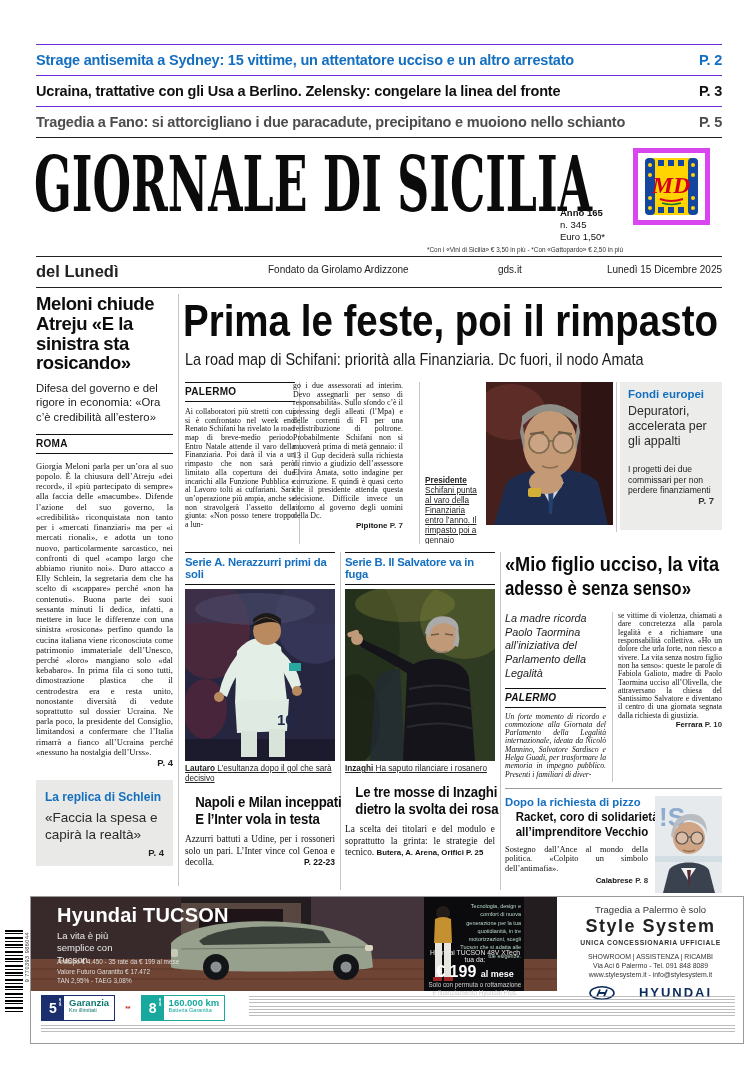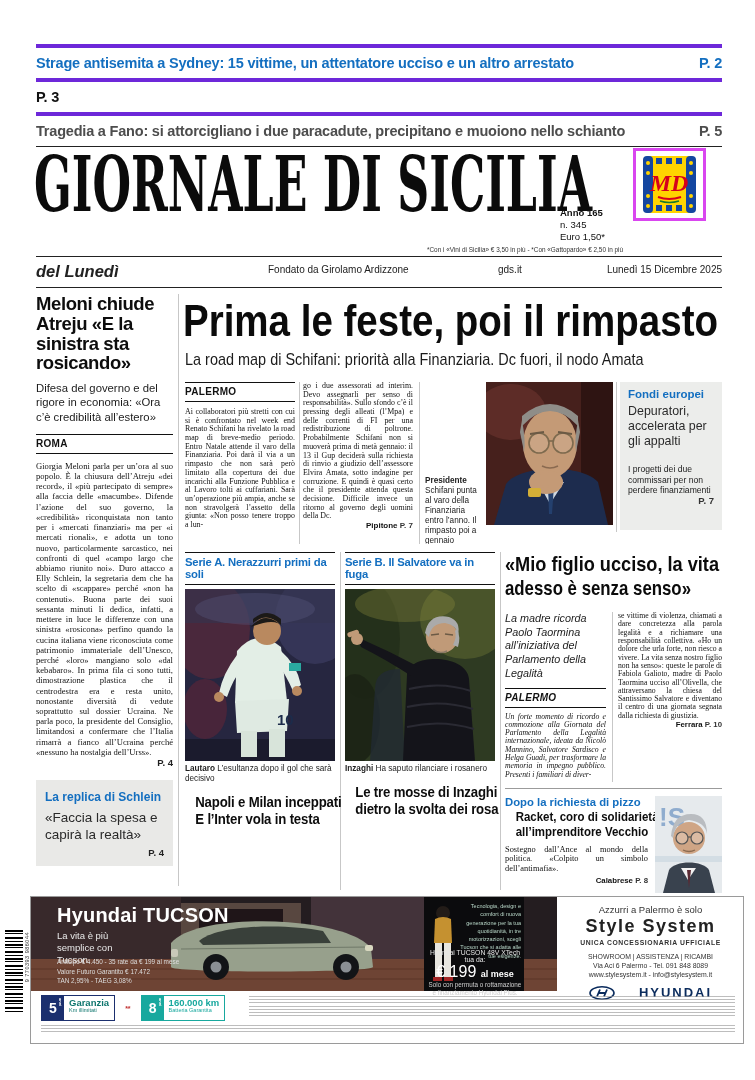--- a/index.html
+++ b/index.html
@@ -10,21 +10,21 @@
   .serif{font-family:"Liberation Serif",serif;}
   .jt{text-align:justify;}
   .b{font-weight:bold;}
   .blue{color:#146fc0;}
   .right{text-align:right;}
   .condensed{transform-origin:left top;}
 
   
   .strip{left:36px;top:44px;width:686px;border-bottom:1px solid #222;}
   .strip-row{display:flex;justify-content:space-between;align-items:center;
-             border-top:4px solid #6d28d9;height:30px;font-weight:bold;font-size:14.5px;letter-spacing:-0.2px;}
+             border-top:1px solid #6d28d9;height:30px;font-weight:bold;font-size:14.5px;letter-spacing:-0.2px;}
   .strip-page{font-weight:bold;font-size:14.5px;}
 
   
   .anno{font-size:9.5px;line-height:12px;color:#111;}
   .price-note{font-size:6.4px;color:#333;}
 
   
   .bar{left:36px;top:256px;width:686px;height:30px;border-top:1.5px solid #222;border-bottom:1px solid #222;}
   .bar span{position:absolute;top:7px;font-size:10px;color:#222;}
 
@@ -40,21 +40,21 @@
   .graybox .quote{margin-top:6px;font-size:13.5px;line-height:1.22;color:#2a2a2a;}
 
   .vrule{width:1px;background:#c7c7c7;}
   .hrule{height:1px;background:#9b9b9b;}
 
   
   .m-stand{left:185px;top:350px;width:537px;font-size:17px;color:#1b1b1b;white-space:nowrap;transform:scaleX(.85);}
   .story{left:185px;top:382px;width:537px;height:162px;overflow:hidden;}
   .story .col{position:absolute;top:0;width:110px;height:162px;overflow:hidden;}
   .story-body{font-size:7.9px;line-height:1.1;}
-  .caption{font-size:8.2px;line-height:1.22;color:#222;}
+  .caption{font-size:8.2px;line-height:1.22;color:#222;text-decoration:underline;}
   .cap-b{font-weight:bold;}
   .fondi{position:absolute;left:435px;top:-2px;width:102px;height:150px;background:#ecedeb;padding:8px 8px 6px;box-sizing:border-box;}
   .fondi-title{margin-top:3px;font-size:13.5px;line-height:1.12;color:#2b2b2b;white-space:normal;transform:scaleX(.92);width:109%;}
   .fondi-body{margin-top:16px;font-size:8.6px;line-height:1.2;color:#222;}
 
   
   .sports{left:185px;top:552px;width:537px;}
   .scol{position:absolute;top:0;}
   .skicker{border-top:1.5px solid #111;border-bottom:1px solid #111;padding:3px 0 4px;
            font-weight:bold;font-size:11.3px;color:#146fc0;letter-spacing:-0.2px;}
@@ -68,21 +68,21 @@
   .r-body{margin-top:5px;font-size:8.4px;line-height:1.18;}
 
   
   .adbox{left:30px;top:896px;width:714px;height:148px;border:1px solid #9a9a9a;background:#fff;box-sizing:border-box;}
   .ad-title{font-weight:bold;font-size:20px;color:#fff;letter-spacing:0.2px;}
   .ad-tag{font-size:9.5px;line-height:1.25;color:#e8e8e8;}
   .ad-fin{font-size:6.4px;line-height:1.5;color:#ddd;}
   .ad-panel-text{font-size:5.5px;line-height:1.5;color:#b9d8c9;text-align:right;}
   .offer{text-align:center;color:#fff;}
   .offer-intro{font-size:6.8px;color:#e6e6e6;}
-  .offer-price{font-size:16px;font-weight:normal;}
+  .offer-price{font-size:16px;font-weight:bold;}
   .offer-sfx{font-size:9px;font-weight:bold;}
   .offer-note{font-size:6.3px;color:#cfcfcf;line-height:1.3;}
   .dealer{position:absolute;left:527px;top:0;width:185px;height:94px;text-align:center;padding-top:7px;box-sizing:border-box;}
   .dealer-intro{font-size:9.5px;color:#333;}
   .dealer-name{font-size:18px;font-weight:bold;letter-spacing:1.5px;color:#222;margin-top:1px;}
   .dealer-sub{font-size:6.8px;font-weight:bold;letter-spacing:0.6px;color:#333;margin-top:2px;}
   .dealer-line{font-size:6.9px;color:#333;margin-top:2px;}
   .hy-logo{display:inline-flex;align-items:center;gap:4px;margin-top:7px;}
   .hy-word{font-size:13px;font-weight:bold;color:#0a2b5c;letter-spacing:2px;padding-left:20px;}
   .badge{display:inline-flex;align-items:stretch;border:1px solid #bbb;background:#fff;height:24px;}
@@ -101,33 +101,34 @@
 <body>
 
 <div id="page">
 
   <div class="abs strip">
     <div class="strip-row blue">
       <span>Strage antisemita a Sydney: 15 vittime, un attentatore ucciso e un altro arrestato</span>
       <span class="strip-page">P. 2</span>
     </div>
     <div class="strip-row" style="color:#111;">
+      <span>Ucraina, trattative con gli Usa a Berlino. Zelensky: congelare la linea del fronte</span>
       <span class="strip-page">P. 3</span>
     </div>
     <div class="strip-row" style="color:#4d4d4d;">
       <span>Tragedia a Fano: si attorcigliano i due paracadute, precipitano e muoiono nello schianto</span>
       <span class="strip-page">P. 5</span>
     </div>
   </div>
 
   <svg class="abs" style="left:34px;top:147px;" width="562" height="76">
     <text x="0" y="64" font-family="DejaVu Serif, serif" font-weight="bold" font-size="76" fill="#0b0b0b" textLength="558" lengthAdjust="spacingAndGlyphs">GIORNALE DI SICILIA</text>
   </svg>
 
-  <div class="abs" style="left:633px;top:148px;width:67px;height:67px;border:3px solid #d946ef;background:#fff;">
+  <div class="abs" style="left:633px;top:148px;width:67px;height:67px;border:5px solid #d946ef;background:#fff;">
     <svg width="67" height="67">
       <rect x="7" y="5" width="53" height="57" rx="6" fill="#ffd400"></rect>
       <rect x="7" y="5" width="10" height="57" rx="4" fill="#1446a0"></rect>
       <rect x="50" y="5" width="10" height="57" rx="4" fill="#1446a0"></rect>
       <g fill="#ffd400">
         <circle cx="12" cy="12" r="2"></circle>
           <circle cx="12" cy="22" r="2"></circle>
           <circle cx="12" cy="45" r="2"></circle>
           <circle cx="12" cy="55" r="2"></circle>
         <circle cx="55" cy="12" r="2"></circle>
@@ -150,21 +151,21 @@
   </div>
 
   <div class="abs anno" style="left:560px;top:207px;width:64px;">
     <div class="b">Anno 165</div>
     <div>n. 345</div>
     <div>Euro 1,50*</div>
   </div>
   <div class="abs price-note right" style="left:340px;top:246px;width:283px;">*Con i «Vini di Sicilia» € 3,50 in più - *Con «Gattopardo» € 2,50 in più</div>
 
   <div class="abs bar">
-    <span class="b blue" style="left:0;top:5px;font-size:16.5px;font-style:italic;">del Lunedì</span>
+    <span class="b blue" style="left:0;top:5px;font-size:16.5px;">del Lunedì</span>
     <span style="left:232px;">Fondato da Girolamo Ardizzone</span>
     <span style="left:462px;">gds.it</span>
     <span style="right:0;">Lunedì 15 Dicembre 2025</span>
   </div>
 
   <div class="abs leftcol">
     <div class="lc-title">Meloni chiude Atreju «E la sinistra sta rosicando»</div>
     <div class="lc-stand">Difesa del governo e del rigore in economia: «Ora c’è credibilità all’estero»</div>
     <div class="kicker">ROMA</div>
     <div class="lc-body serif jt">Giorgia Meloni parla per un’ora al suo popolo. È la chiusura dell’Atreju «dei record», il «più partecipato di sempre» alla faccia delle «macumbe». Difende l’azione del suo governo, la «credibilità» riconquistata non tanto per i «mercati finanziari» ma per «i mercati rionali», e adotta un tono nuovo, particolarmente sarcastico, nei confronti di quel «campo largo che abbiamo riunito noi». Duro attacco a Elly Schlein, la segretaria dem che ha scelto di «scappare» perché «non ha contenuti». Buona parte dei suoi sessanta minuti li dedica, infatti, a mettere in luce le differenze con una sinistra «rosicona» perfino quando la cucina italiana viene riconosciuta come patrimonio immateriale dell’Unesco, perché «loro» mangiano solo «dal kebabaro». In prima fila ci sono tutti, dimostrazione plastica che il centrodestra era e resta unito, nonostante diversità di vedute soprattutto sul dossier Ucraina. Ne parla poco, la presidente del Consiglio, limitandosi a confermare che l’Italia rimarrà a fianco all’Ucraina perché «nessuno ha nostalgia dell’Urss».</div>
@@ -182,21 +183,21 @@
     <text x="0" y="41" font-family="Liberation Sans, sans-serif" font-weight="bold" font-size="45" fill="#0b0b0b" textLength="535" lengthAdjust="spacingAndGlyphs">Prima le feste, poi il rimpasto</text>
   </svg>
   <div class="abs m-stand condensed">La road map di Schifani: priorità alla Finanziaria. Dc fuori, il nodo Amata</div>
 
   <div class="abs story">
     <div class="col" style="left:0;">
       <div class="kicker" style="margin-top:0;">PALERMO</div>
       <div class="story-body serif jt" style="margin-top:6px;">Ai collaboratori più stretti con cui si è confrontato nel week end Renato Schifani ha rivelato la road map di breve-medio periodo. Entro Natale attende il varo della Finanziaria. Poi darà il via a un rimpasto che non sarà però limitato alla copertura dei due incarichi alla Funzione Pubblica e al Lavoro tolti ai cuffariani. Sarà un’operazione più ampia, anche se non stravolgerà l’assetto della giunta: «Non posso tenere troppo a lun-</div>
     </div>
     <div class="vrule abs" style="left:114px;top:0;height:162px;"></div>
-    <div class="col" style="left:118px;">
+    <div class="col" style="left:108px;">
       <div class="story-body serif jt">go i due assessorati ad interim. Devo assegnarli per senso di responsabilità». Sullo sfondo c’è il pressing degli alleati (l’Mpa) e delle correnti di FI per una redistribuzione di poltrone. Probabilmente Schifani non si muoverà prima di metà gennaio: il 13 il Gup deciderà sulla richiesta di rinvio a giudizio dell’assessore Elvira Amata, sotto indagine per corruzione. E quindi è quasi certo che il presidente attenda questa decisione. Difficile invece un ritorno al governo degli uomini della Dc.</div>
       <div class="right" style="font-size:8px;"><span class="b">Pipitone</span>
         <span class="b" style="color:#333;">P. 7</span></div>
     </div>
     <div class="vrule abs" style="left:234px;top:0;height:162px;"></div>
     <div class="abs caption" style="left:240px;top:94px;width:56px;">
       <span class="cap-b">Presidente</span>
       <span>Schifani punta al varo della Finanziaria entro l’anno. Il rimpasto poi a gennaio</span>
     </div>
 
@@ -258,20 +259,24 @@
         <circle cx="112" cy="102" r="5" fill="#b9895f"></circle>
         <rect x="56" y="142" width="16" height="26" fill="#d8e4da"></rect>
         <rect x="84" y="140" width="16" height="28" fill="#d8e4da"></rect>
         <text x="92" y="136" font-family="Liberation Sans" font-weight="bold" font-size="15" fill="#1c2b4a">10</text>
       </svg>
       <div class="caption" style="margin-top:3px;">
         <span class="cap-b">Lautaro</span>
         <span>L’esultanza dopo il gol che sarà decisivo</span>
       </div>
       <div class="shead">Napoli e Milan inceppati E l’Inter vola in testa</div>
+      <div class="sbody serif jt">
+        <span>Azzurri battuti a Udine, per i rossoneri solo un pari. L’Inter vince col Genoa e decolla.</span>
+        <span class="b sans" style="float:right;font-size:8.5px;">P. 22-23</span>
+      </div>
     </div>
 
     <div class="scol" style="left:160px;width:150px;">
       <div class="skicker">Serie B. Il Salvatore va in fuga</div>
       <svg style="margin-top:4px;display:block;" width="150" height="172">
         <rect width="150" height="172" fill="#2e3a22"></rect>
         <ellipse cx="20" cy="50" rx="35" ry="60" fill="#24301b" opacity=".9"></ellipse>
         <ellipse cx="120" cy="30" rx="45" ry="40" fill="#55602e" opacity=".7"></ellipse>
         <ellipse cx="60" cy="15" rx="50" ry="18" fill="#8a8a3c" opacity=".35"></ellipse>
         <ellipse cx="10" cy="130" rx="25" ry="45" fill="#1c2415" opacity=".9"></ellipse>
@@ -288,20 +293,25 @@
         <path d="M112,40 Q116,48 113,58 L108,56 Q112,48 110,42 Z" fill="#aaaaaa"></path>
         <path d="M88,60 Q94,66 102,62" stroke="#8b7a66" stroke-width="1.5" fill="none"></path>
         <line x1="86" y1="46" x2="94" y2="45" stroke="#6b5a45" stroke-width="1.5"></line>
         <line x1="100" y1="45" x2="108" y2="46" stroke="#6b5a45" stroke-width="1.5"></line>
       </svg>
       <div class="caption" style="margin-top:3px;">
         <span class="cap-b">Inzaghi</span>
         <span>Ha saputo rilanciare i rosanero</span>
       </div>
       <div class="shead">Le tre mosse di Inzaghi dietro la svolta dei rosa</div>
+      <div class="sbody serif jt">
+        <span>La scelta dei titolari e del modulo e soprattutto la grinta: le strategie del tecnico.</span>
+        <span class="sans" style="font-size:7.8px;"><span class="b">Butera, A. Arena, Orifici</span>
+        <span class="b">P. 25</span></span>
+      </div>
     </div>
 
     <div class="scol" style="left:320px;width:217px;">
       <svg width="217" height="50">
         <text x="0" y="19" font-family="Liberation Sans" font-weight="bold" font-size="21" fill="#0b0b0b" textLength="214" lengthAdjust="spacingAndGlyphs">«Mio figlio ucciso, la vita</text>
         <text x="0" y="43" font-family="Liberation Sans" font-weight="bold" font-size="21" fill="#0b0b0b" textLength="186" lengthAdjust="spacingAndGlyphs">adesso è senza senso»</text>
       </svg>
       <div style="position:relative;height:170px;margin-top:6px;overflow:hidden;">
         <div class="abs" style="left:0;width:101px;font-style:italic;">
           <div class="t-stand">La madre ricorda Paolo Taormina all’iniziativa del Parlamento della Legalità</div>
@@ -378,21 +388,21 @@
       <div>TAN 2,95% - TAEG 3,08%</div>
     </div>
     <div class="abs ad-panel-text" style="left:428px;top:5px;width:62px;">Tecnologia, design e comfort di nuova generazione per la tua quotidianità, in tre motorizzazioni, scegli Tucson che si adatta alle tue esigenze.</div>
     <div class="abs offer" style="left:396px;top:52px;width:96px;">
       <div class="offer-intro">Hyundai TUCSON 48V XTech tua da:</div>
       <div><span class="offer-price">€ 199</span>
            <span class="offer-sfx">al mese</span></div>
       <div class="offer-note">Solo con permuta o rottamazione e finanziamento Hyundai Plus.</div>
     </div>
     <div class="dealer">
-      <div class="dealer-intro">Azzurri a Palermo è solo</div>
+      <div class="dealer-intro">Tragedia a Palermo è solo</div>
       <div class="dealer-name">Style System</div>
       <div class="dealer-sub">UNICA CONCESSIONARIA UFFICIALE</div>
       <div class="dealer-line" style="margin-top:7px;">SHOWROOM | ASSISTENZA | RICAMBI</div>
       <div class="dealer-line">Via Aci 6 Palermo - Tel. 091 848 8089</div>
       <div class="dealer-line">www.stylesystem.it - info@stylesystem.it</div>
       <div class="hy-logo">
         <svg width="26" height="14">
           <ellipse cx="13" cy="7" rx="12" ry="6.2" fill="none" stroke="#0a2b5c" stroke-width="1.6"></ellipse>
           <path d="M8,10.5 L11,3.5 M15,10.5 L18,3.5 M9.5,7 L16.5,7" stroke="#0a2b5c" stroke-width="1.8"></path>
         </svg>

